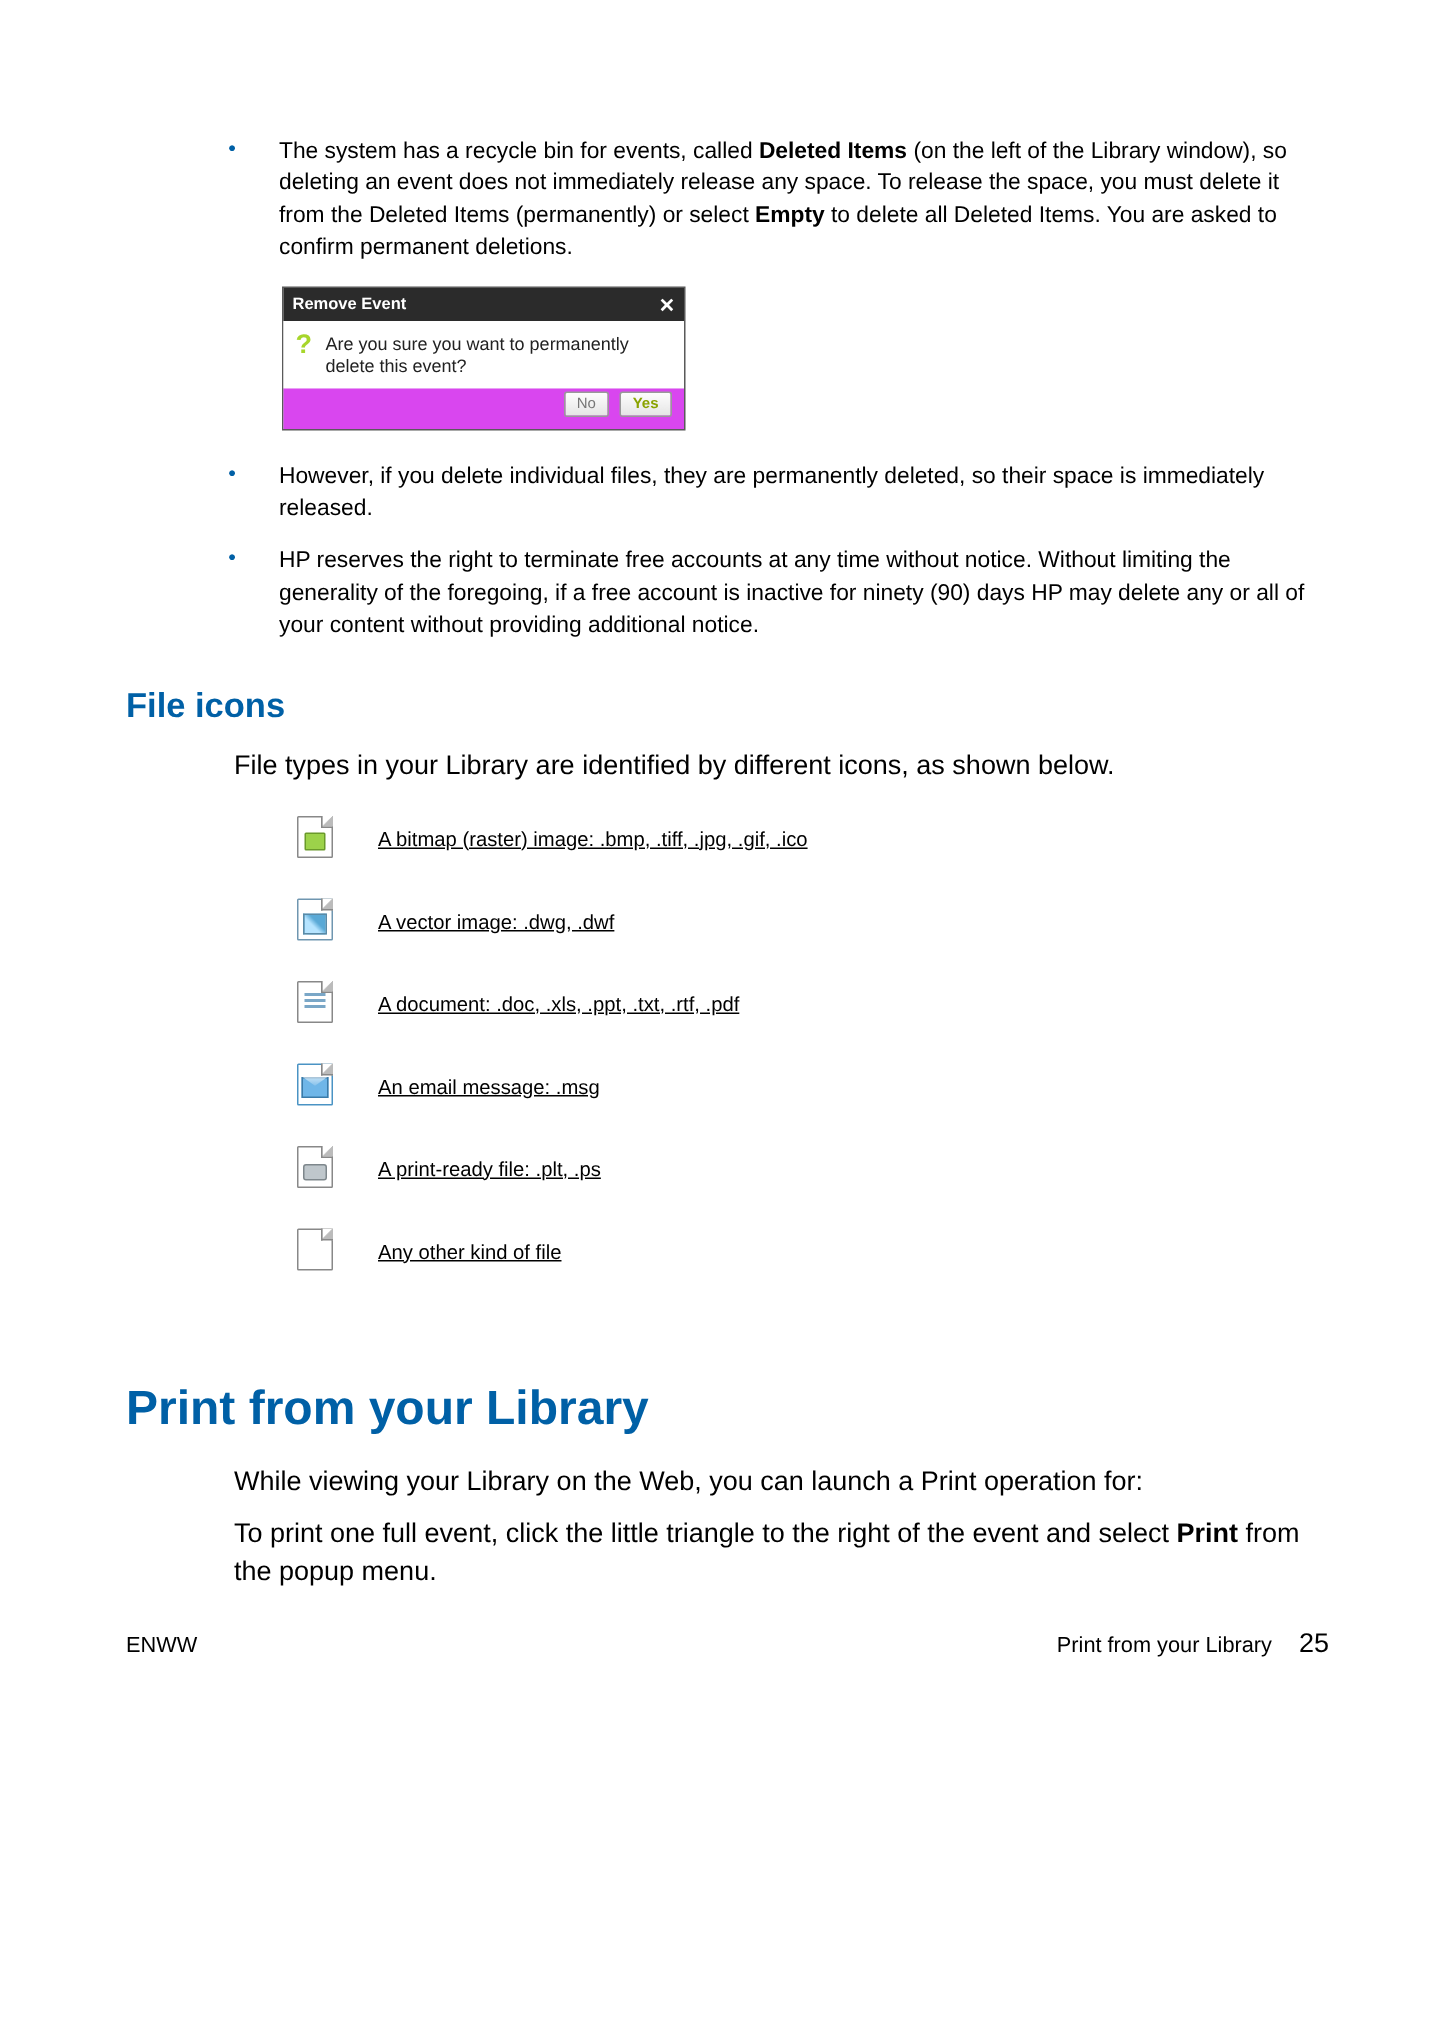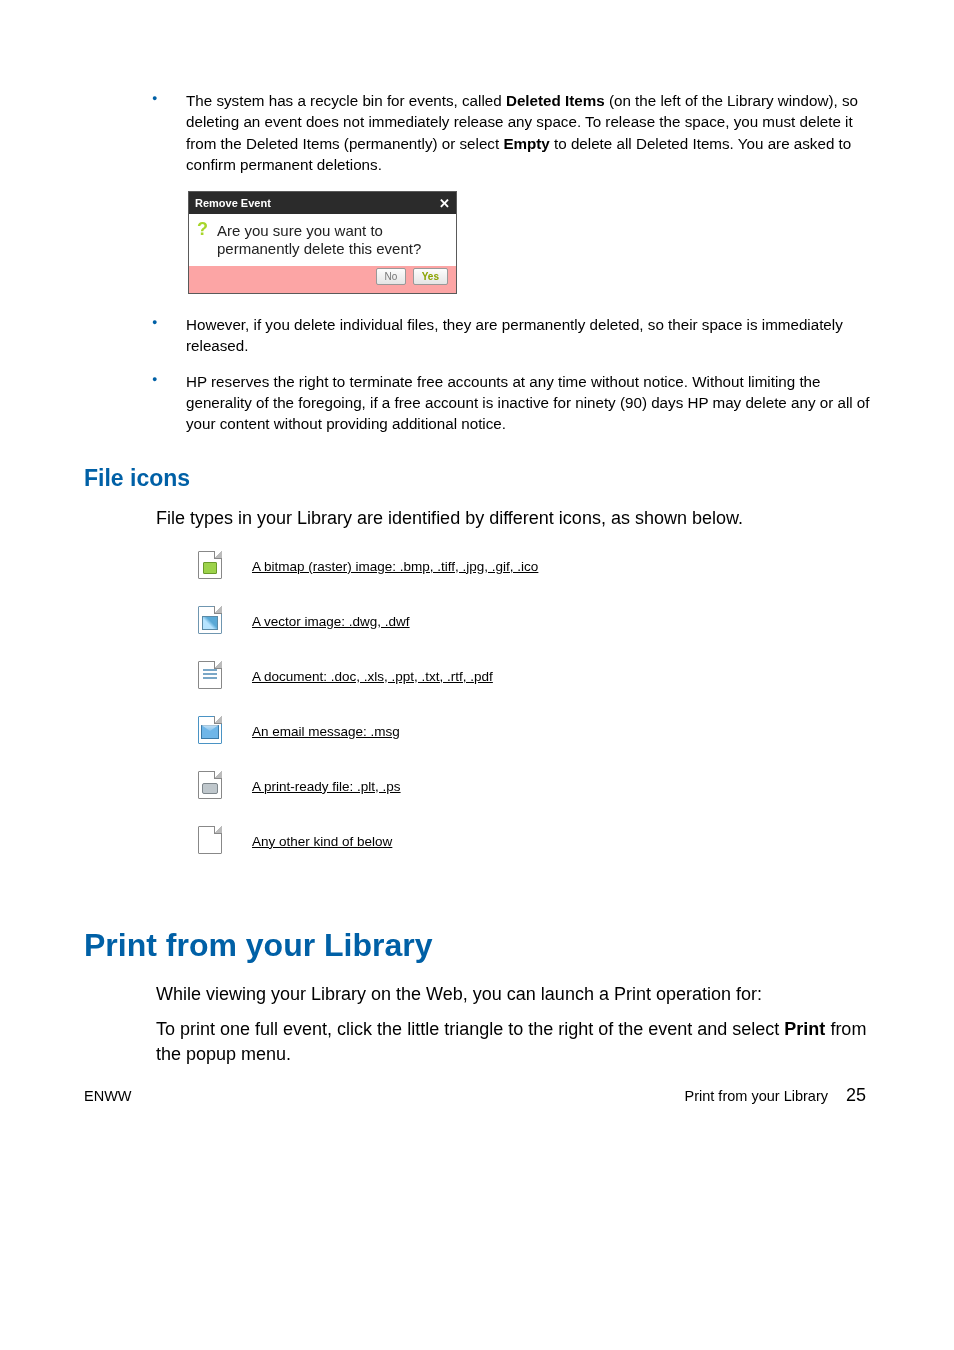--- a/index.html
+++ b/index.html
@@ -105,26 +105,26 @@
     gap: 6px;
   }
   .dialog .dlg-q {
     color: #a7d62b;
     font-size: 18px;
     font-weight: bold;
     line-height: 14px;
     flex: 0 0 14px;
   }
   .dialog .dlg-msg {
-    font-size: 15px;
+    font-size: 12px;
     line-height: 1.2;
     color: #222;
   }
   .dialog .dlg-footer {
-    background: #fca5a5;
+    background: #d946ef;
     padding: 0 8px 8px 8px;
     text-align: right;
   }
   .dialog .dlg-btn {
     display: inline-block;
     border: 1px solid #999;
     background: linear-gradient(#fdfdfd,#e5e5e5);
     font-size: 10px;
     color: #777;
     padding: 2px 8px;
@@ -228,21 +228,21 @@
     width: 7px; height: 7px;
     background: linear-gradient(135deg, #fff 48%, #bbb 50%);
     border-left: 1px solid #888;
     border-bottom: 1px solid #888;
   }
   .file-icon.blank { }
   
   .footer {
     position: absolute;
     left: 84px;
-    right: 88px;
+    right: 68px;
     bottom: 64px;
     display: flex;
     justify-content: space-between;
     align-items: baseline;
     font-size: 14.5px;
   }
   .footer .page-num {
     font-size: 18px;
     margin-left: 18px;
   }
@@ -305,21 +305,21 @@
       <tr>
         <td class="icon-cell"><span class="file-icon email"><span class="env"></span></span></td>
         <td>An email message: .msg</td>
       </tr>
       <tr>
         <td class="icon-cell"><span class="file-icon print"></span></td>
         <td>A print-ready file: .plt, .ps</td>
       </tr>
       <tr>
         <td class="icon-cell"><span class="file-icon blank"></span></td>
-        <td>Any other kind of below</td>
+        <td>Any other kind of file</td>
       </tr>
     </tbody>
       </table>
 
     <h1 class="title">Print from your Library</h1>
 
     <p class="para indent0">While viewing your Library on the Web, you can launch a Print operation for:</p>
 
 
     <p class="para indent0">

